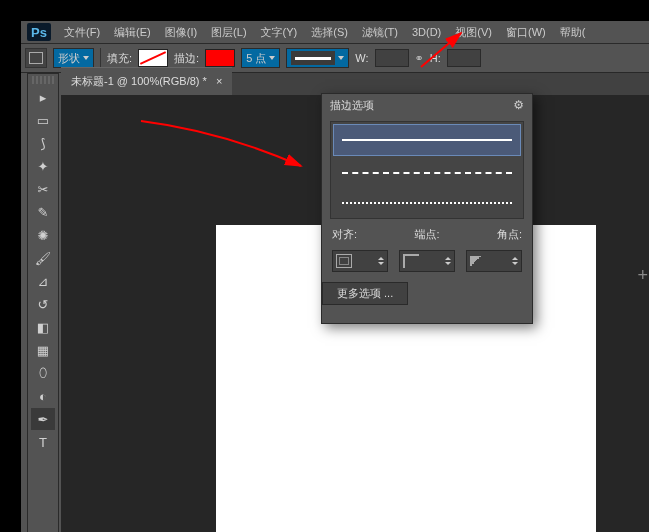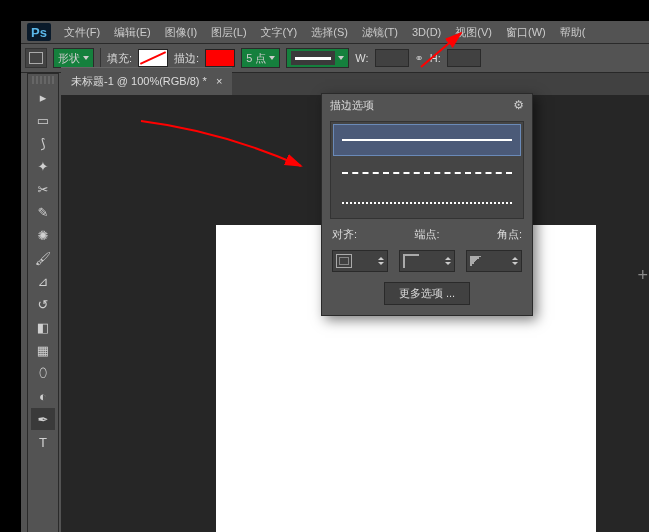--- a/index.html
+++ b/index.html
@@ -3,21 +3,21 @@
 <meta charset="utf-8">
 <style>
 body{margin:0;background:#000;font-family:"Microsoft YaHei",Arial,sans-serif;font-size:11px;color:#ccc;overflow:hidden}
 .frame{position:relative;width:645px;height:528px;margin:20px;background:#535353;border:1px solid #000}
 .menubar{display:flex;align-items:center;height:22px;background:#535353;border-bottom:1px solid #2a2a2a}
 .ps-logo{width:24px;height:18px;margin:0 6px;background:linear-gradient(#0a1a2a,#0a1a2a);color:#5bb7e8;font-weight:bold;font-size:13px;display:flex;align-items:center;justify-content:center;border-radius:2px}
 .menu-item{padding:3px 7px;cursor:default}
 .optbar{display:flex;align-items:center;height:28px;background:#535353;border-bottom:1px solid #282828;padding:0 4px;gap:6px}
 .tool-ind{width:20px;height:18px;border:1px solid #333;background:#444;position:relative}
 .tool-ind::after{content:"";position:absolute;left:3px;top:3px;width:12px;height:10px;border:1px solid #aaa}
-.combo{display:flex;align-items:center;background:#15803d;border:1px solid #2a2a2a;height:18px;padding:0 4px;gap:3px}
+.combo{display:flex;align-items:center;background:#0369a1;border:1px solid #2a2a2a;height:18px;padding:0 4px;gap:3px}
 .combo .drop{width:0;height:0;border-left:3px solid transparent;border-right:3px solid transparent;border-top:4px solid #ccc}
 .lbl{color:#dcdcdc;white-space:nowrap}
 .swatch{width:28px;height:16px;border:1px solid #222;position:relative}
 .swatch.nofill{background:#fff}
 .swatch.nofill::after{content:"";position:absolute;left:0;top:7px;width:28px;height:2px;background:red;transform:rotate(-25deg)}
 .swatch.red{background:#ff0000}
 .stroke-prev{width:44px;height:14px;background:#3a3a3a;display:flex;align-items:center;justify-content:center}
 .stroke-prev .ln{width:36px;height:3px;background:#fff}
 .field{width:32px;height:16px;background:#414141;border:1px solid #2a2a2a}
 .link-ic{font-size:11px;color:#bbb}
@@ -44,21 +44,21 @@
 .opts-row{display:flex;justify-content:space-between;padding:4px 10px;color:#ddd}
 .mini-combo{display:flex;align-items:center;background:#414141;border:1px solid #2a2a2a;width:48px;height:20px;justify-content:space-between;padding:0 3px}
 .mini-combo .ic{width:14px;height:12px;border:1px solid #aaa;position:relative}
 .mini-combo .ic.align::before{content:"";position:absolute;inset:2px;border:1px solid #888}
 .mini-combo .ic.cap{border:none;border-left:2px solid #aaa;border-top:2px solid #aaa}
 .mini-combo .ic.corner{border:none;width:12px;height:10px;background:linear-gradient(135deg,#aaa 50%,transparent 50%)}
 .tiny-drop{display:flex;flex-direction:column;gap:2px}
 .tiny-drop span{width:0;height:0;border-left:3px solid transparent;border-right:3px solid transparent}
 .tiny-drop .up{border-bottom:3px solid #ccc}
 .tiny-drop .dn{border-top:3px solid #ccc}
-.more-row{display:flex;justify-content:center;padding:6px 0 10px}
+.more-row{display:flex;justify-content:flex-start;padding:6px 0 18px}
 .more-btn{background:#414141;border:1px solid #2a2a2a;padding:3px 14px;color:#ddd;cursor:default}
 .crosshair{position:absolute;right:14px;top:170px;color:#888;font-size:18px;pointer-events:none}
 </style>
 </head>
 <body>
 
 <div class="frame">
 
   <div class="menubar">
     <div class="ps-logo">Ps</div>

